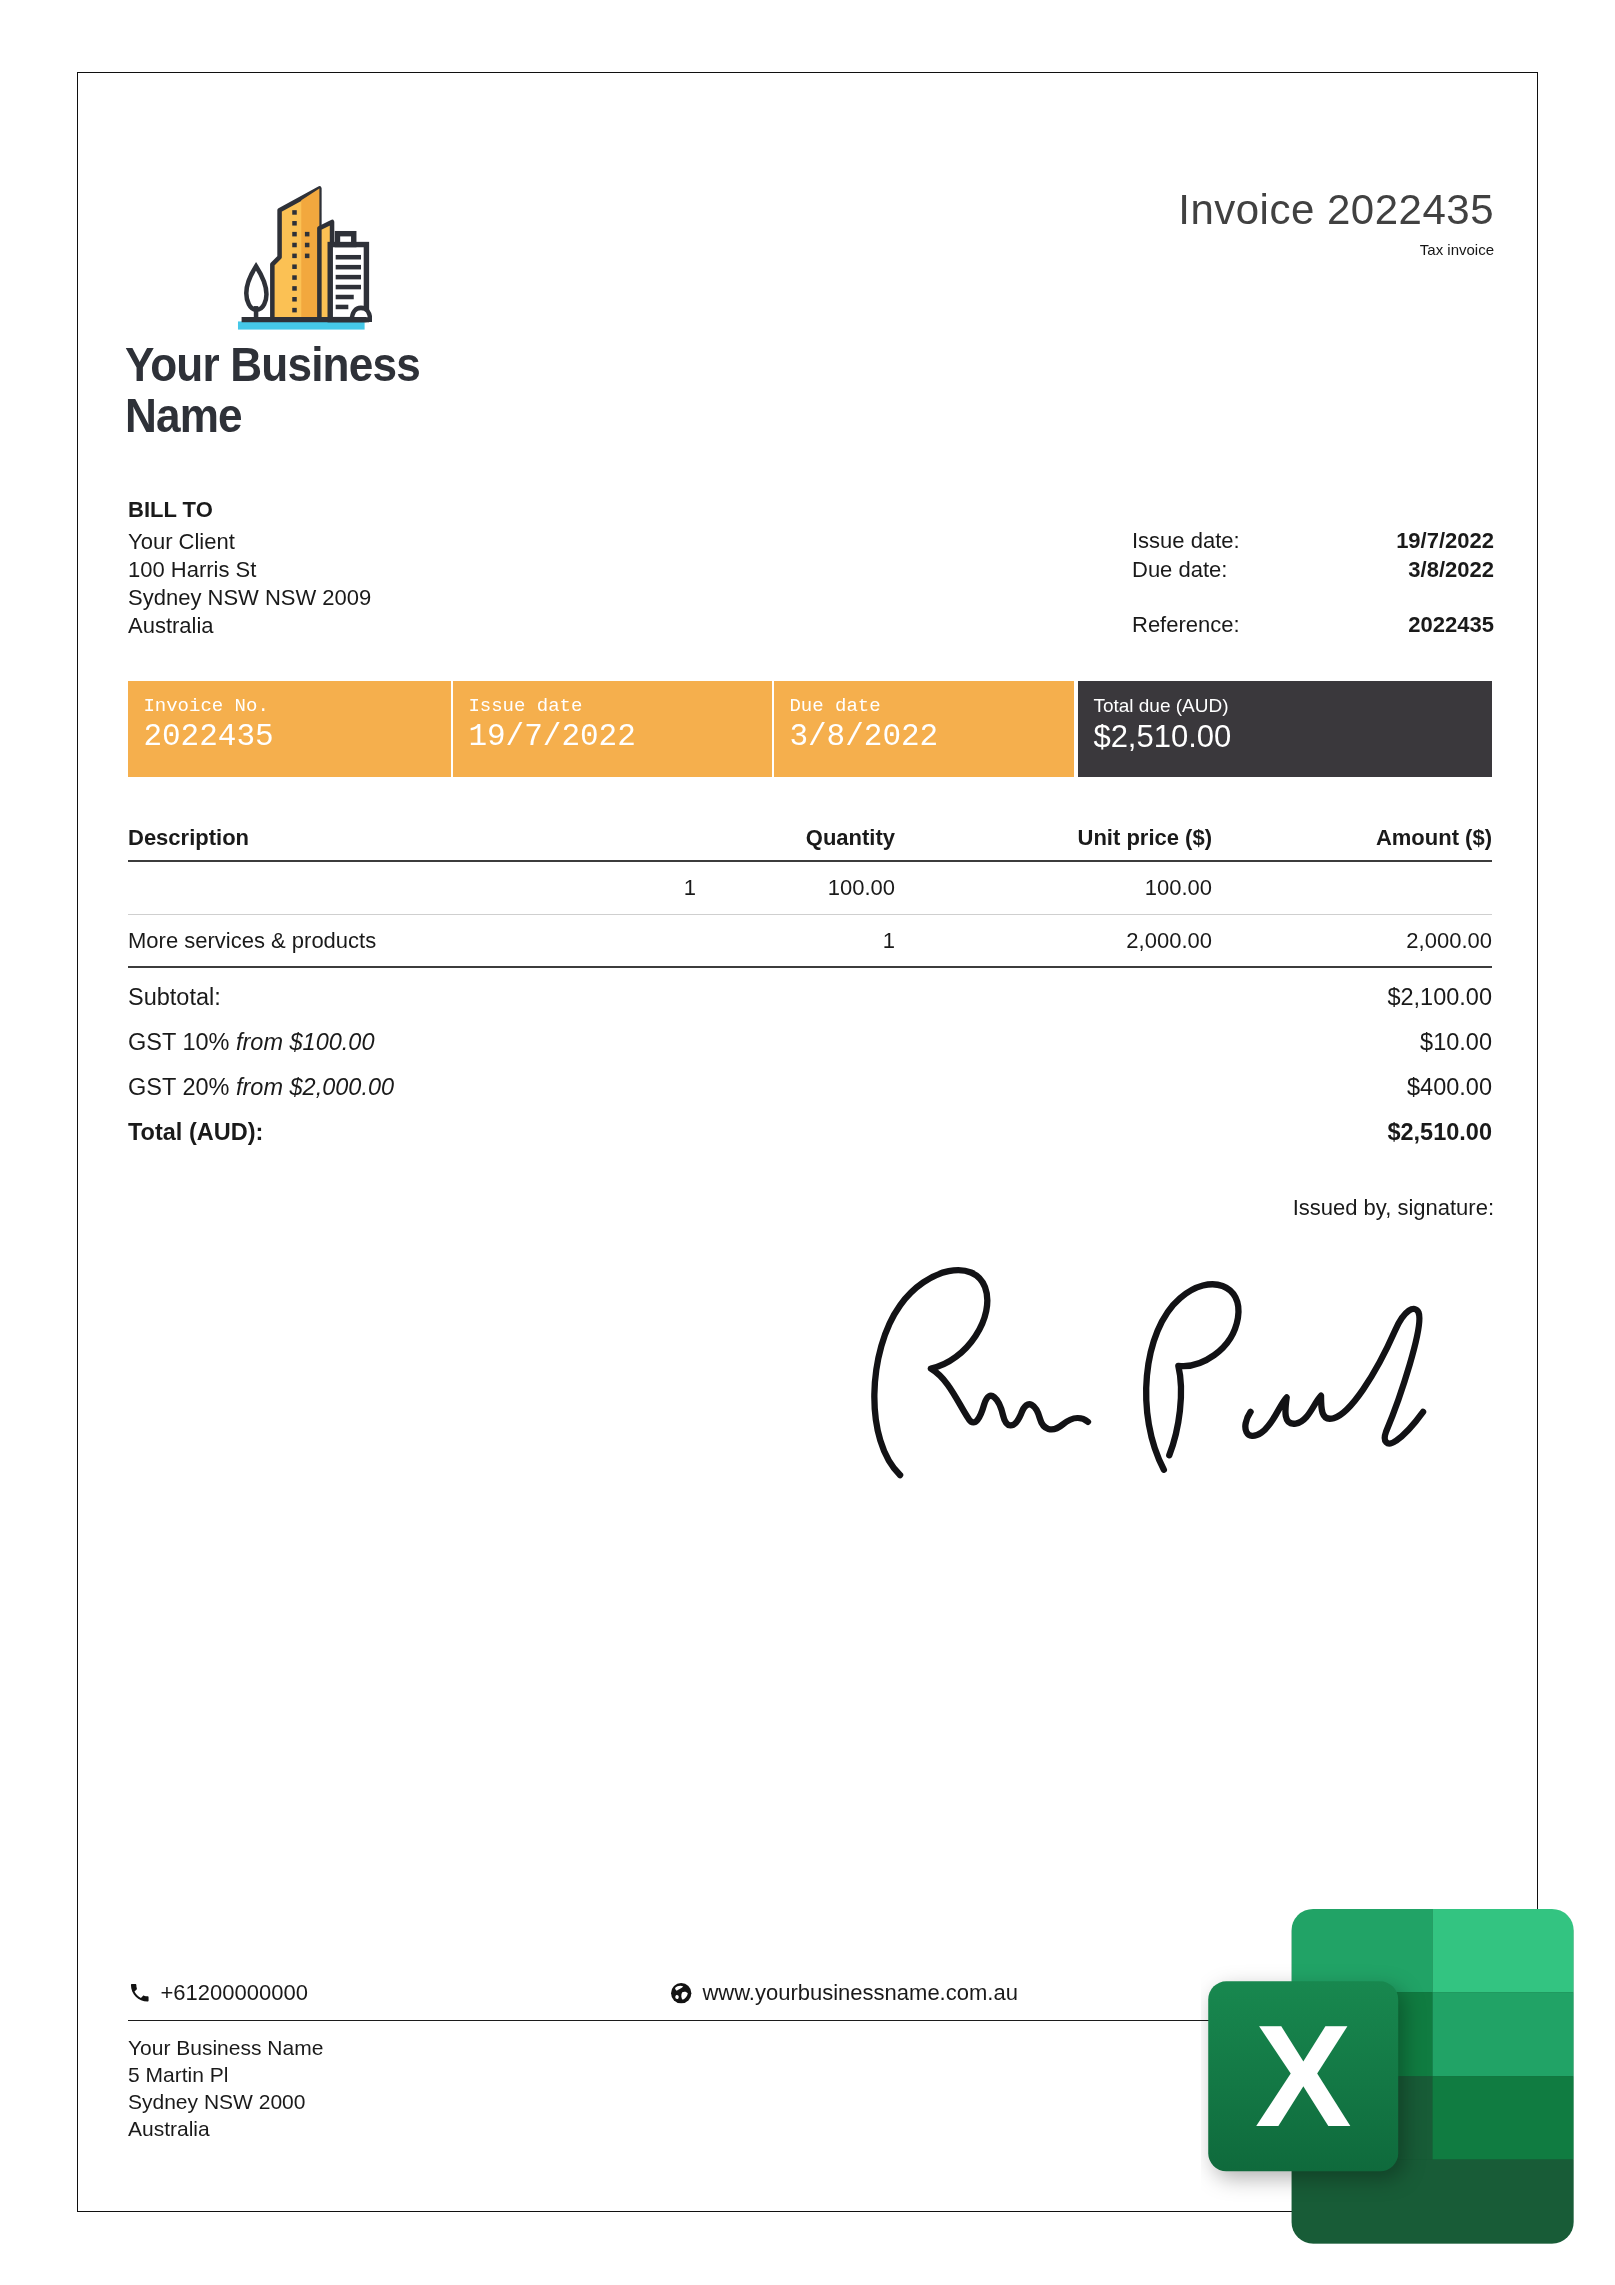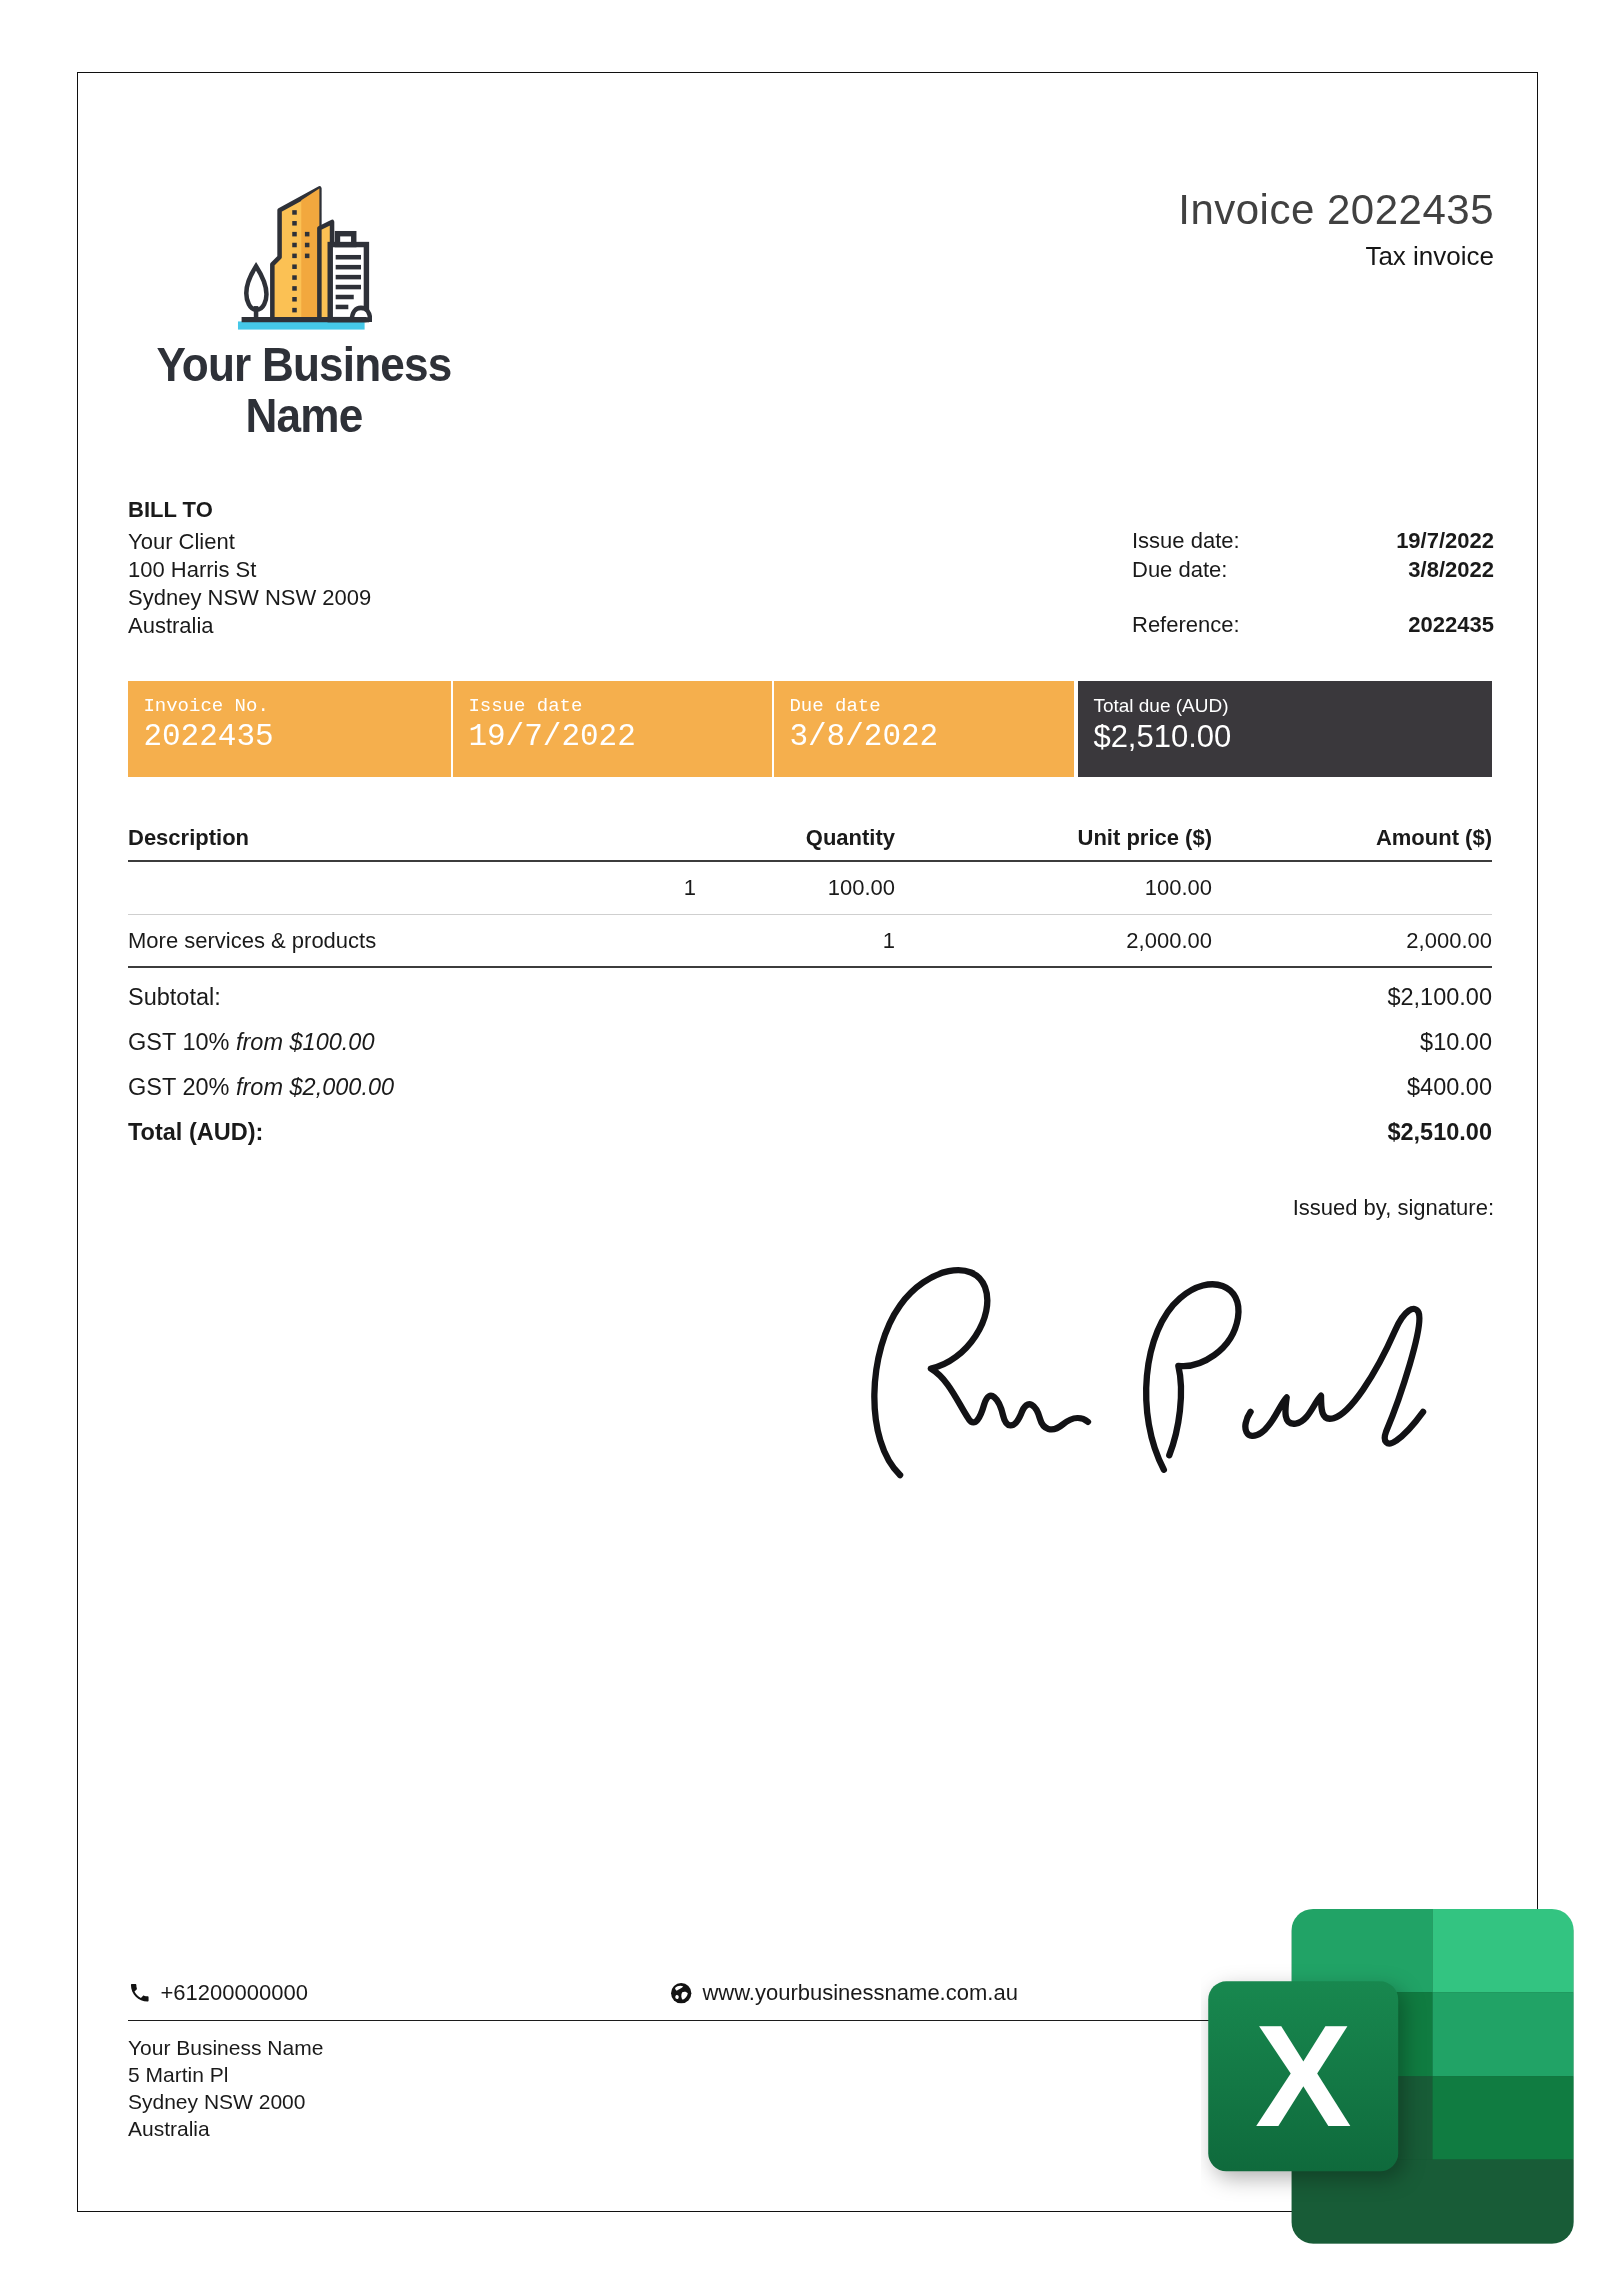--- a/index.html
+++ b/index.html
@@ -6,24 +6,24 @@
   html,body { width:1616px; height:2286px; background:#ffffff; overflow:hidden;
     font-family:"Liberation Sans", sans-serif; color:#1a1a1a; }
   body { position:relative; }
 
   .page { position:absolute; left:77px; top:72px; width:1461px; height:2140px;
     background:#fff; border:1.8px solid #101010; }
 
   
   .head-right { position:absolute; top:80px; right:43px; text-align:right;margin-top:33px; }
   .inv-title { font-size:42px; color:#414141; font-weight:400; letter-spacing:0.5px; }
-  .inv-sub { font-size:26px; color:#161616; margin-top:7.2px; }
-
-  
-  .logo { position:absolute; left:27px; top:101px; width:398px; text-align:center; }
+  .inv-sub { font-size:15px; color:#161616; margin-top:7.2px; }
+
+  
+  .logo { position:absolute; left:27px; top:101px; width:398px; }
   .logo svg { display:block; margin:0 auto; }
   .logo-name { margin-top:3.6px; font-weight:700; font-size:49px; line-height:51px;
     color:#2e3138; letter-spacing:-0.9px; transform:scaleX(0.9); }
 
   
   .billto { position:absolute; left:50px; top:423px; font-size:22px; line-height:28px; }
   .billto .lbl { font-weight:700; margin-bottom:3.6px; }
 
   
   .meta { position:absolute; right:43px; top:453px; width:362px; font-size:22px; }

